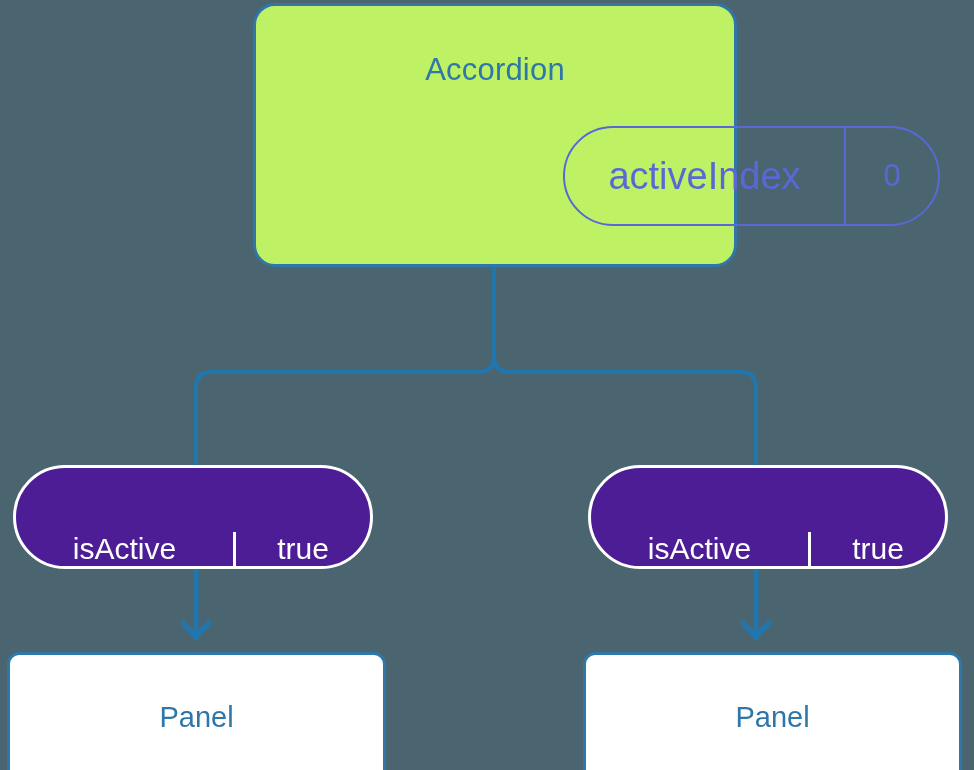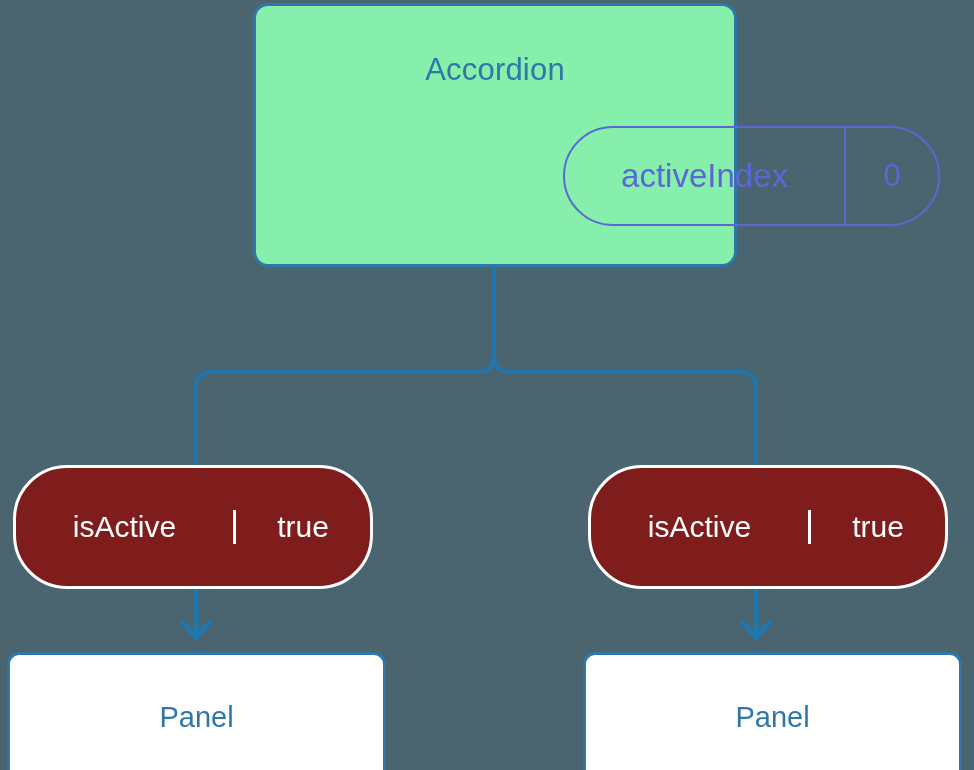--- a/index.html
+++ b/index.html
@@ -25,23 +25,23 @@
     left: 0;
     top: 0;
     width: 974px;
     height: 770px;
     pointer-events: none;
   }
 
   
   .card {
     position: absolute;
-    background: #86efac;
+    background: #bef264;
     border: 3px solid #2e77a8;
-    border-radius: 15px;
+    border-radius: 22px;
     box-sizing: border-box;
   }
   #accordion-card {
     left: 253px;
     top: 3px;
     width: 484px;
     height: 264px;
   }
   .card-title {
     position: absolute;
@@ -67,43 +67,43 @@
     box-sizing: border-box;
     display: flex;
     align-items: stretch;
   }
   .pill-outline .cell-key {
     width: 281px;
     display: flex;
     align-items: center;
     justify-content: center;
     color: #5c67d6;
-    font-size: 33px;
+    font-size: 38px;
     border-right: 2px solid #5c67d6;
     box-sizing: border-box;
   }
   .pill-outline .cell-val {
     flex: 1;
     display: flex;
     align-items: center;
     justify-content: center;
     color: #5c67d6;
     font-size: 31px;
   }
 
   
   .pill-filled {
     position: absolute;
-    height: 124px;
-    background: #7f1d1d;
+    height: 104px;
+    background: #4c1d95;
     border: 3px solid #ffffff;
     border-radius: 54px;
     box-sizing: border-box;
     display: flex;
-    align-items: center;
+    align-items: flex-end;
     overflow: hidden;
   }
   .pill-filled .cell-key {
     display: flex;
     align-items: center;
     justify-content: center;
     color: #ffffff;
     font-size: 30px;
     border-right: 3px solid #ffffff;
     box-sizing: border-box;

